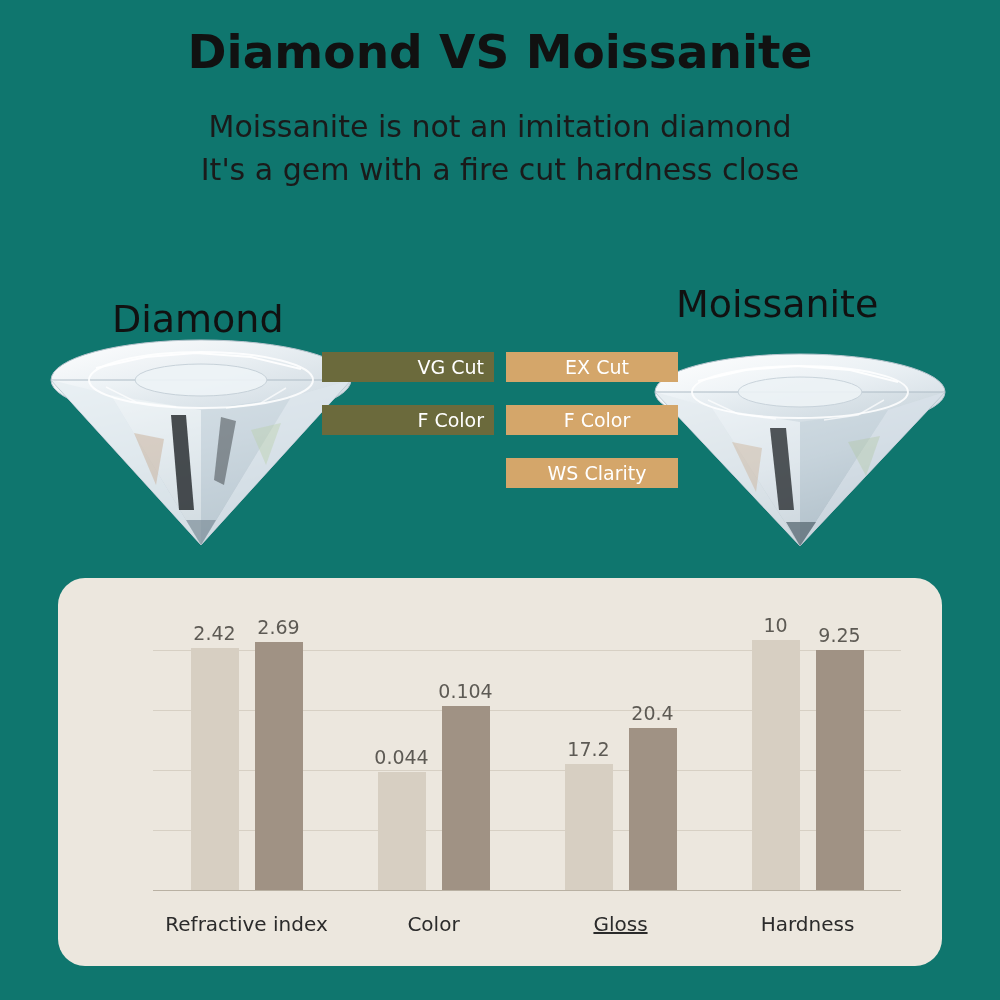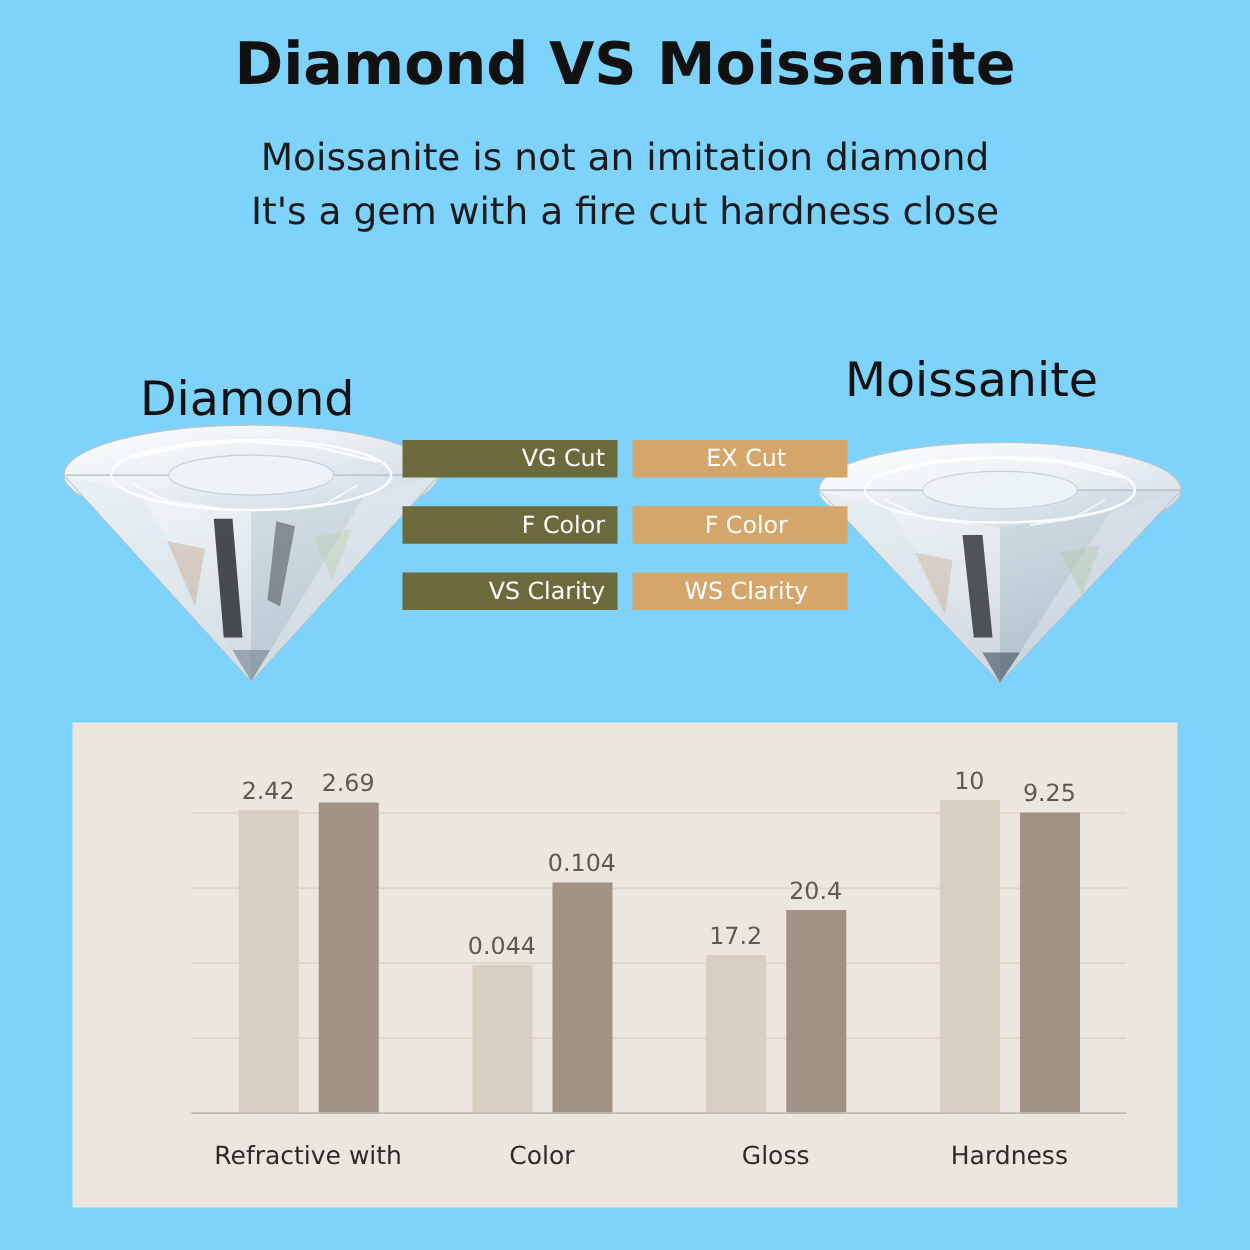--- a/index.html
+++ b/index.html
@@ -10,21 +10,21 @@
     width: 1000px;
     height: 1000px;
     background: #ffffff;
     font-family: "DejaVu Sans", sans-serif;
     overflow: hidden;
   }
   .page {
     position: relative;
     width: 1000px;
     height: 1000px;
-    background: #7dd3fc;
+    background: #0f766e;
   }
 
   
   .title {
     position: absolute;
     top: 24px;
     left: 0;
     width: 1000px;
     text-align: center;
     font-size: 47px;
@@ -95,20 +95,21 @@
   #gem-moissanite { left: 640px; top: 350px; width: 320px; height: 200px; }
 
   
   .chart-panel {
     position: absolute;
     left: 58px;
     top: 578px;
     width: 884px;
     height: 388px;
     background: #ece7de;
+    border-radius: 27px;
   }
   .plot {
     position: absolute;
     left: 95px;
     top: 72px;
     width: 748px;
     height: 240px;
   }
   .gridline {
     position: absolute;
@@ -224,21 +225,20 @@
   <div class="specs">
     <div class="spec-row">
       <div class="spec-left" style="background: rgb(107, 106, 60);">VG Cut</div>
       <div class="spec-right" style="background: rgb(212, 166, 106);">EX Cut</div>
     </div>
     <div class="spec-row">
       <div class="spec-left" style="background: rgb(107, 106, 60);">F Color</div>
       <div class="spec-right" style="background: rgb(212, 166, 106);">F Color</div>
     </div>
     <div class="spec-row">
-      <div class="spec-left" style="background: rgb(107, 106, 60);">VS Clarity</div>
       <div class="spec-right" style="background: rgb(212, 166, 106);">WS Clarity</div>
     </div>
   </div>
 
   <div class="chart-panel" style="background: rgb(236, 231, 222);">
     <div class="plot" id="plot-area">
         <div class="gridline" style="top: 0px;"></div>
         <div class="gridline" style="top: 60px;"></div>
         <div class="gridline" style="top: 120px;"></div>
         <div class="gridline" style="top: 180px;"></div>
@@ -255,19 +255,19 @@
         <div class="bar-label" style="left: 393.5px; width: 84px; top: 88px;">17.2</div>
         <div class="bar" style="left: 475.5px; width: 48px; height: 162px; background: rgb(160, 146, 132);"></div>
         <div class="bar-label" style="left: 457.5px; width: 84px; top: 52px;">20.4</div>
         <div class="bar" style="left: 598.5px; width: 48px; height: 250px; background: rgb(215, 207, 194);"></div>
         <div class="bar-label" style="left: 580.5px; width: 84px; top: -36px;">10</div>
         <div class="bar" style="left: 662.5px; width: 48px; height: 240px; background: rgb(160, 146, 132);"></div>
         <div class="bar-label" style="left: 644.5px; width: 84px; top: -26px;">9.25</div>
       </div>
     <div class="axis-line"></div>
     <div id="cat-labels"></div>
-  <div class="cat-label" style="left: 75px; width: 227px;">Refractive with</div>
+  <div class="cat-label" style="left: 75px; width: 227px;">Refractive index</div>
       <div class="cat-label" style="left: 262px; width: 227px;">Color</div>
-      <div class="cat-label" style="left: 449px; width: 227px;">Gloss</div>
+      <div class="cat-label" style="left: 449px; width: 227px; text-decoration: underline;">Gloss</div>
       <div class="cat-label" style="left: 636px; width: 227px;">Hardness</div>
     </div>
 
 </div>
 
 </body></html>

